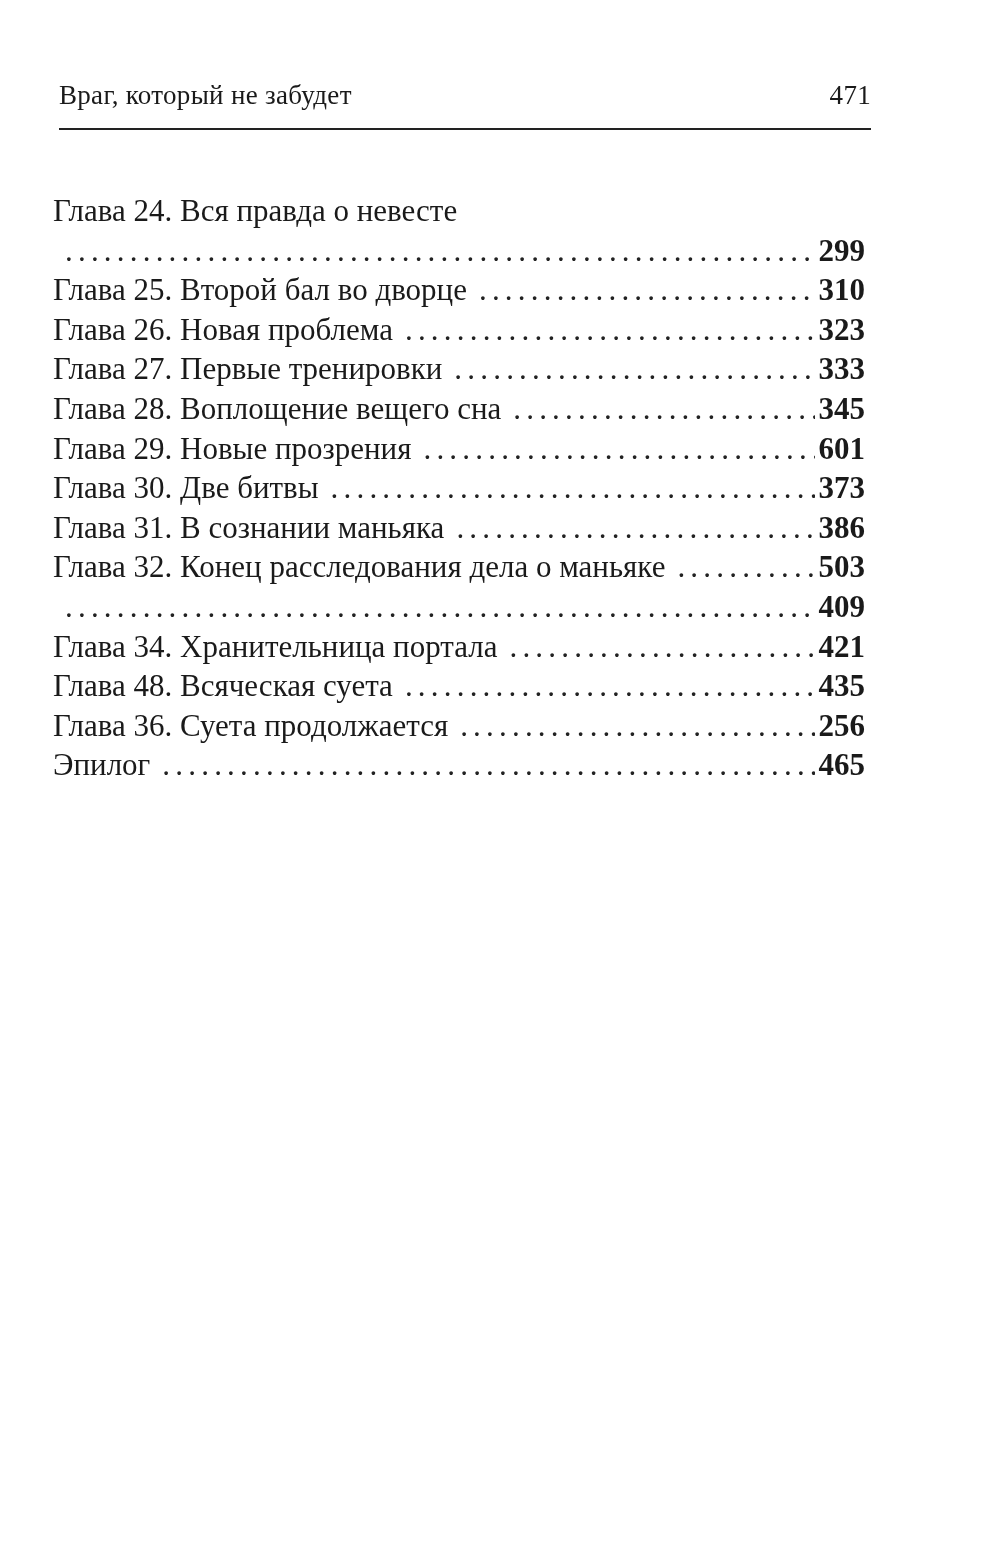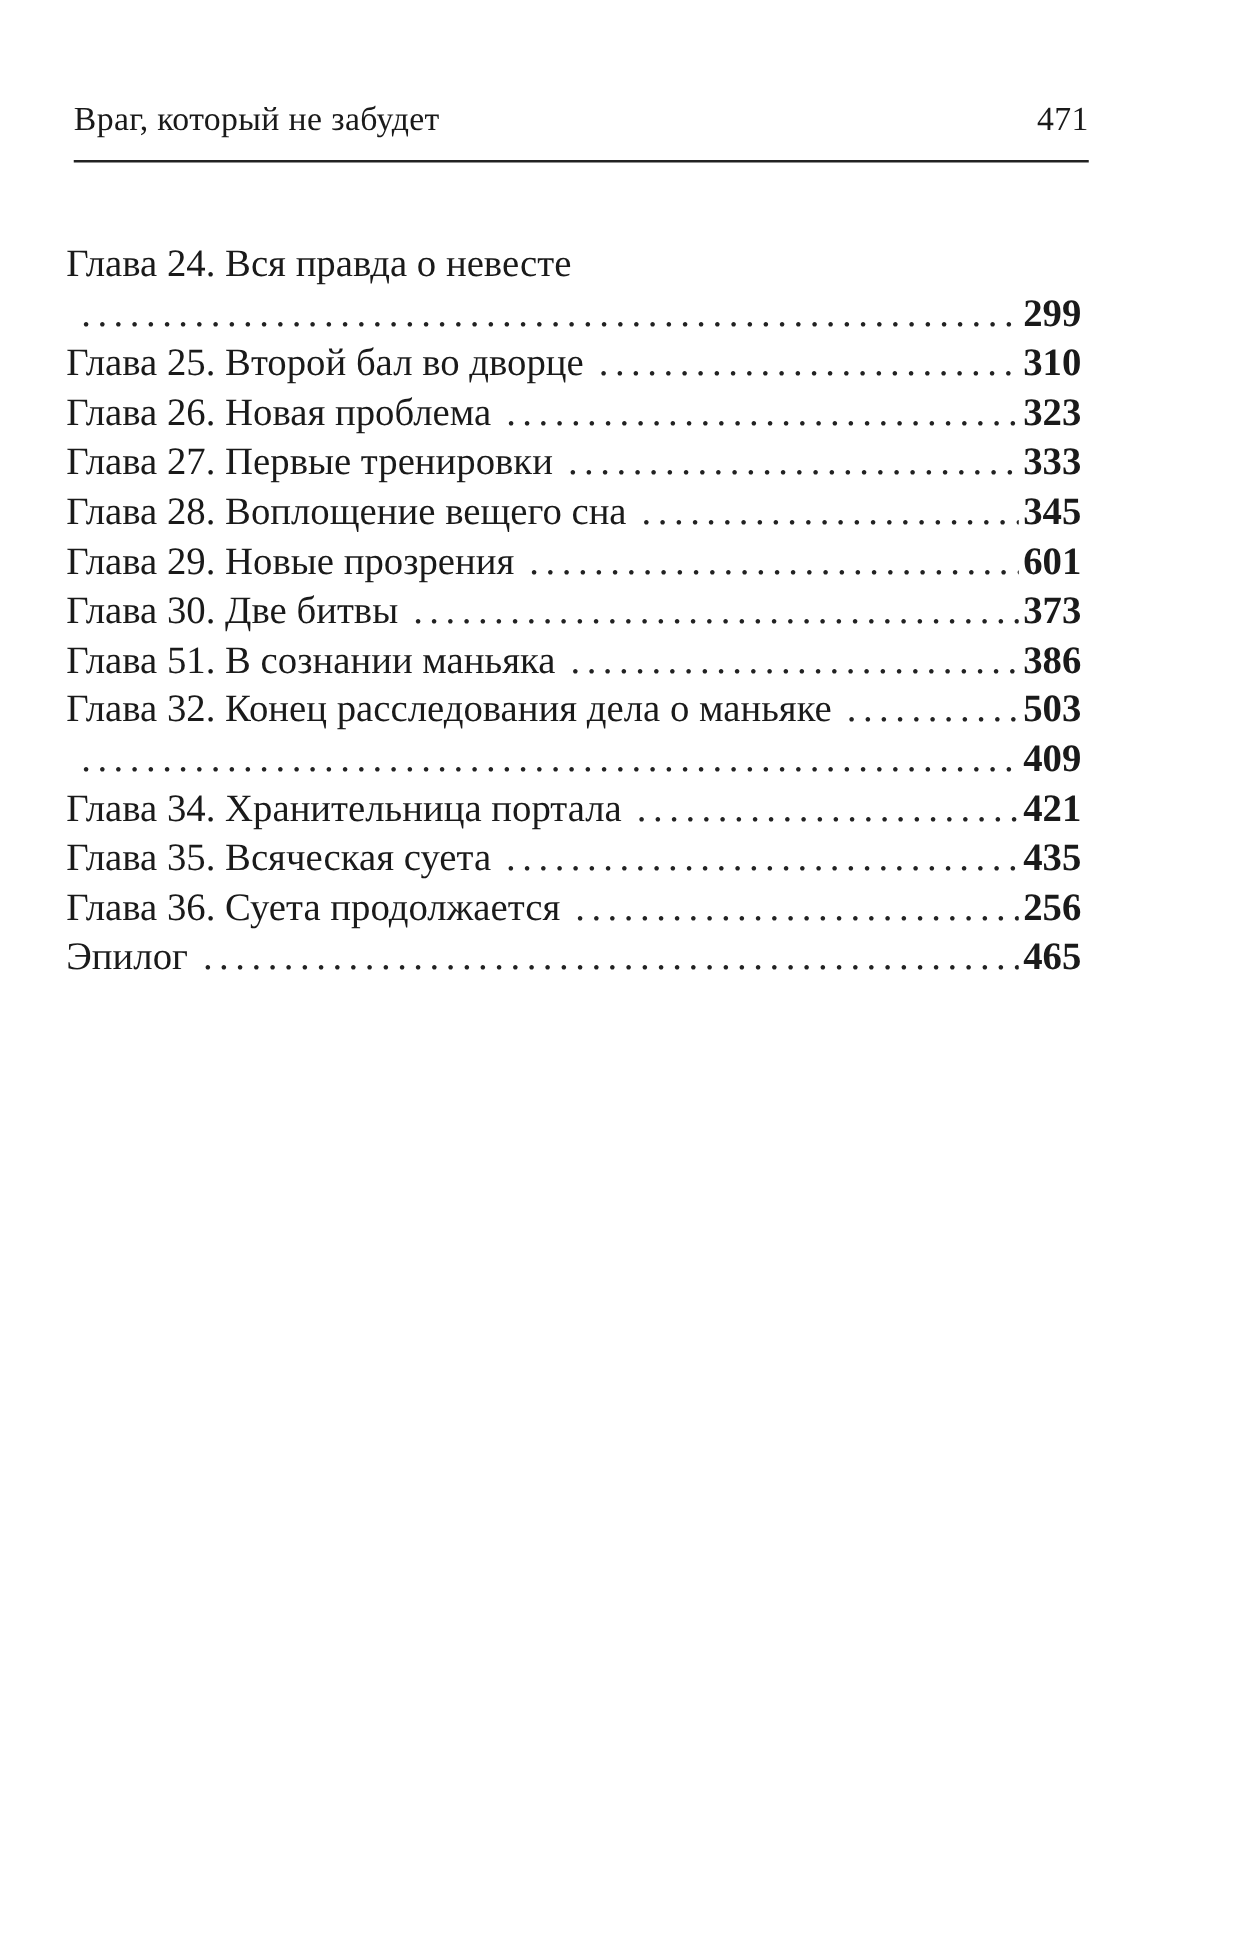--- a/index.html
+++ b/index.html
@@ -79,40 +79,40 @@
       <span class="title">Глава 29. Новые прозрения</span>
       <span class="leader">........................................................................................................</span>
       <span class="page-num">601</span>
     </div>
     <div class="toc-line">
       <span class="title">Глава 30. Две битвы</span>
       <span class="leader">........................................................................................................</span>
       <span class="page-num">373</span>
     </div>
     <div class="toc-line">
-      <span class="title">Глава 51. В сознании маньяка</span>
+      <span class="title">Глава 31. В сознании маньяка</span>
       <span class="leader">........................................................................................................</span>
       <span class="page-num">386</span>
     </div>
     <div class="toc-line">
       <span class="title">Глава 32. Конец расследования дела о маньяке</span>
       <span class="leader">........................................................................................................</span>
       <span class="page-num">503</span>
     </div>
     <div class="toc-line">
       <span class="leader">........................................................................................................</span>
       <span class="page-num">409</span>
     </div>
     <div class="toc-line">
       <span class="title">Глава 34. Хранительница портала</span>
       <span class="leader">........................................................................................................</span>
       <span class="page-num">421</span>
     </div>
     <div class="toc-line">
-      <span class="title">Глава 35. Всяческая суета</span>
+      <span class="title">Глава 48. Всяческая суета</span>
       <span class="leader">........................................................................................................</span>
       <span class="page-num">435</span>
     </div>
     <div class="toc-line">
       <span class="title">Глава 36. Суета продолжается</span>
       <span class="leader">........................................................................................................</span>
       <span class="page-num">256</span>
     </div>
     <div class="toc-line">
       <span class="title">Эпилог</span>

